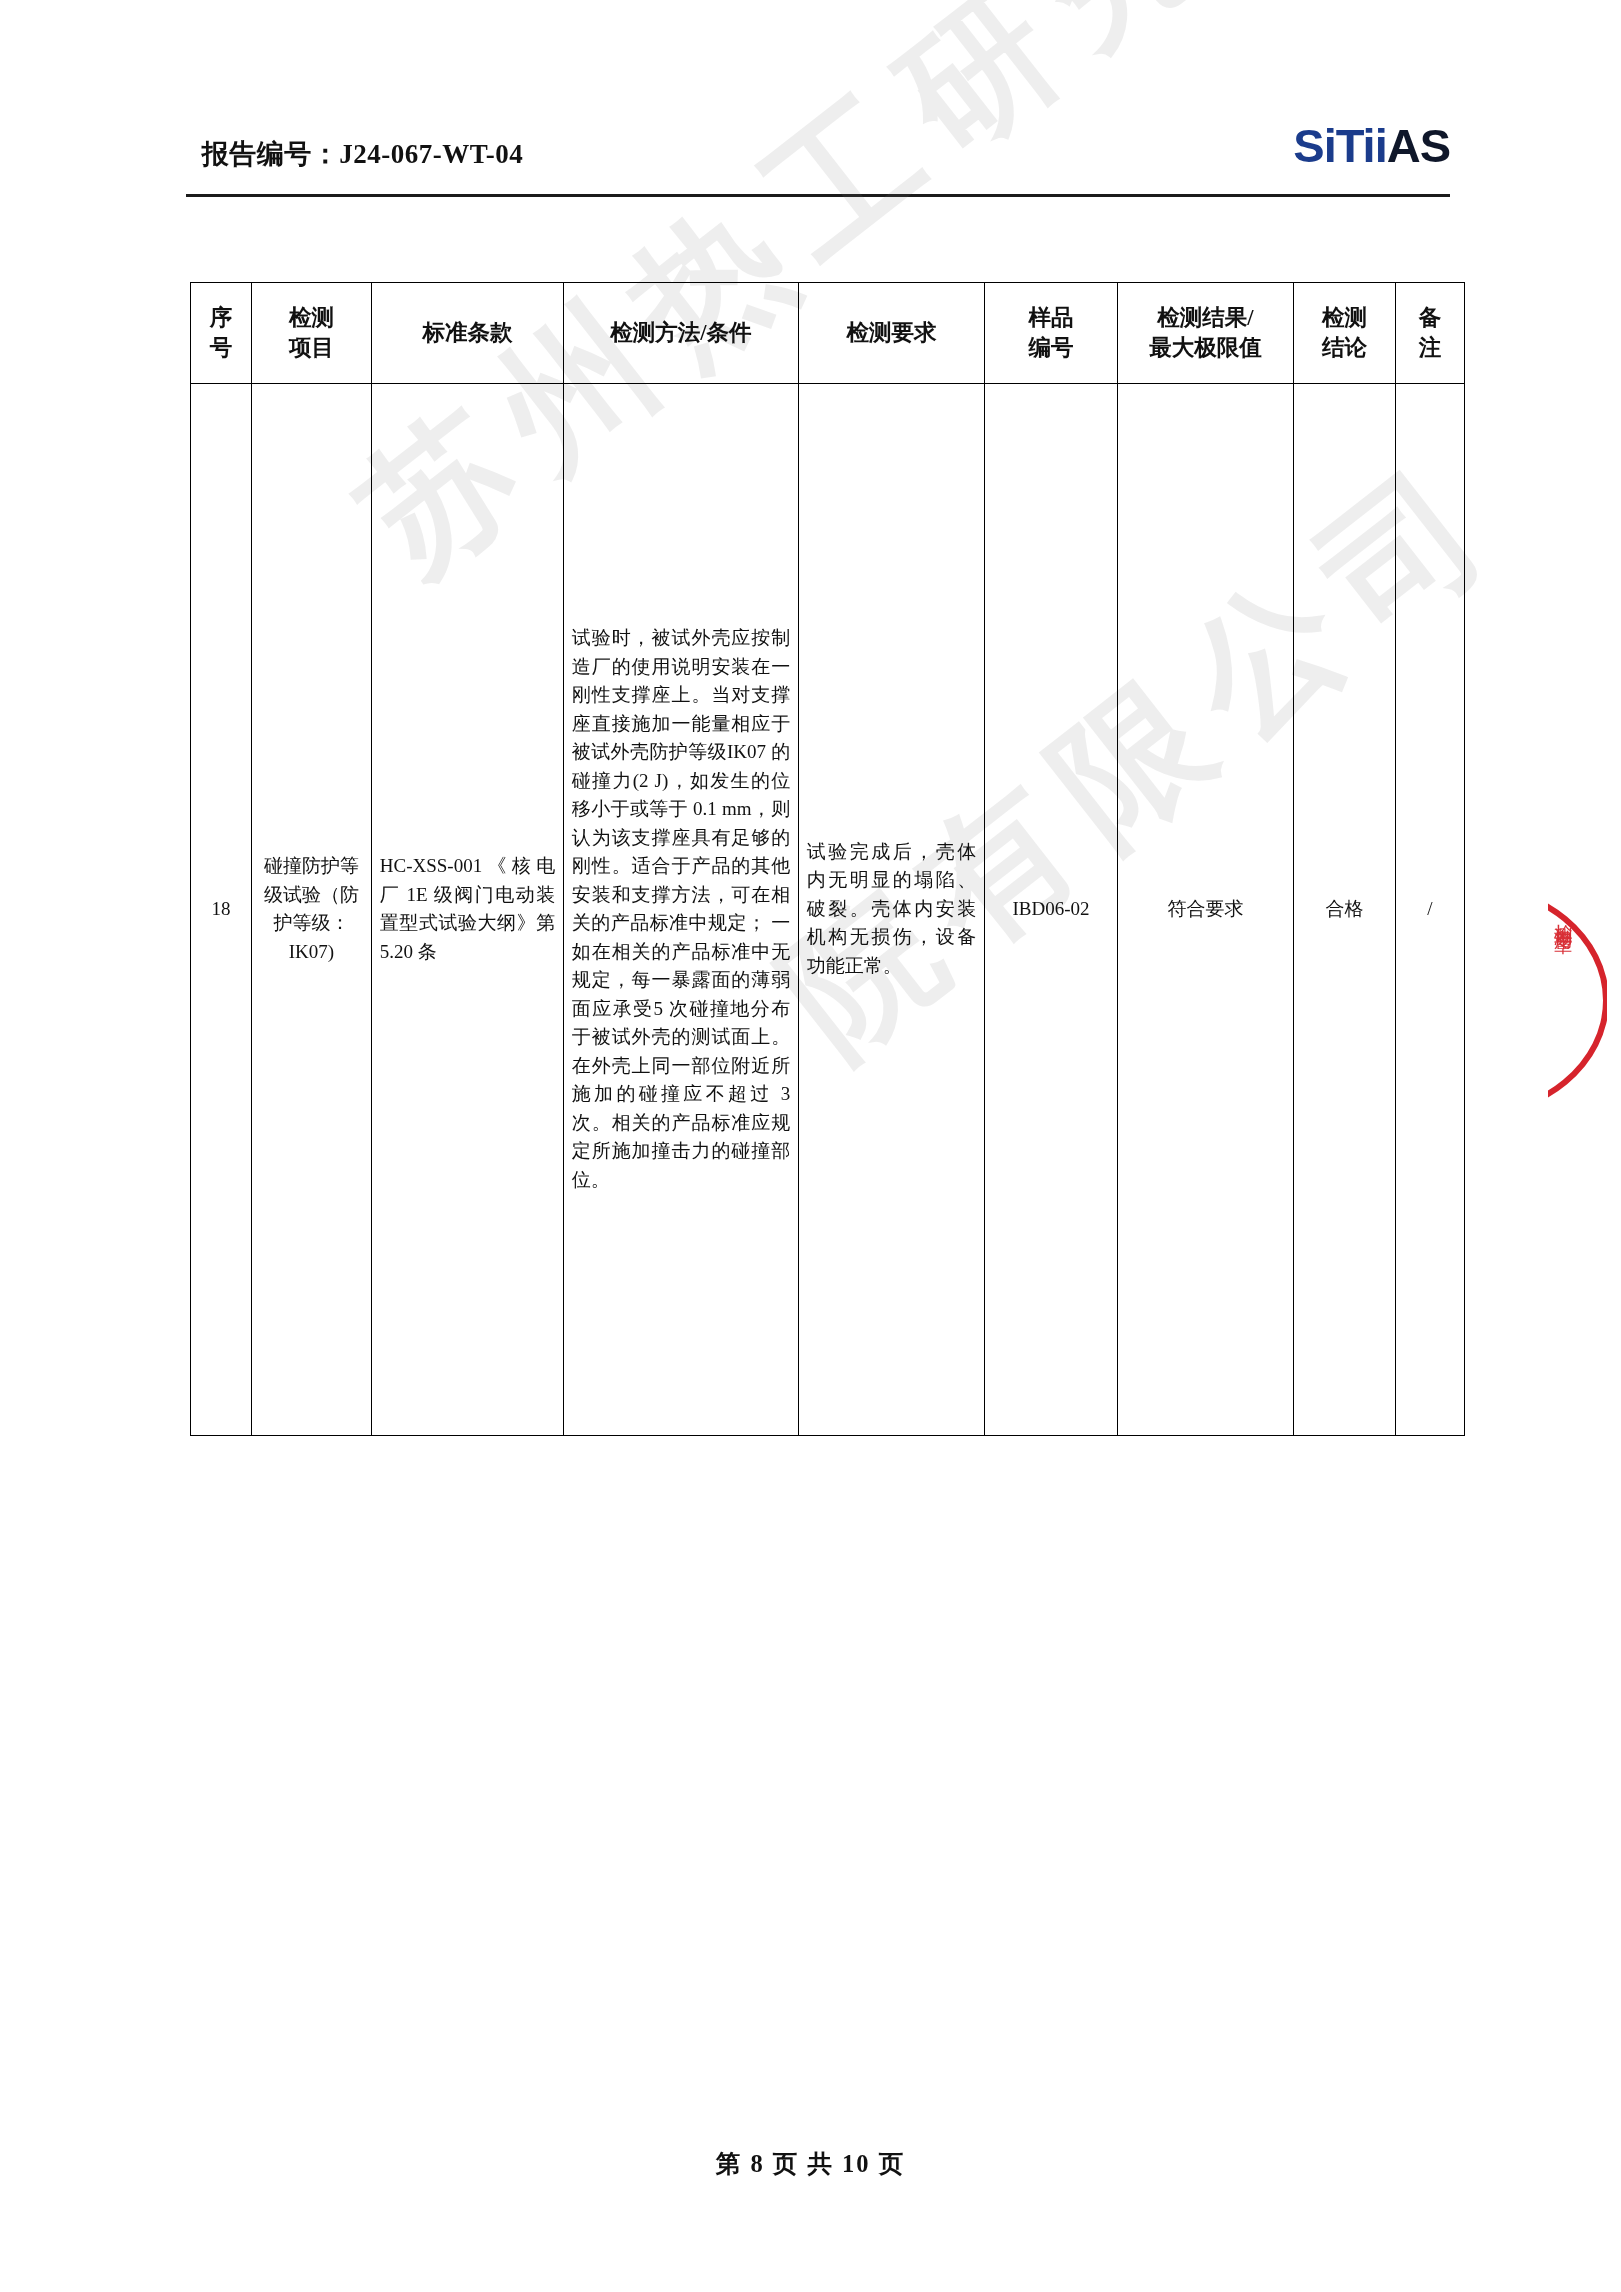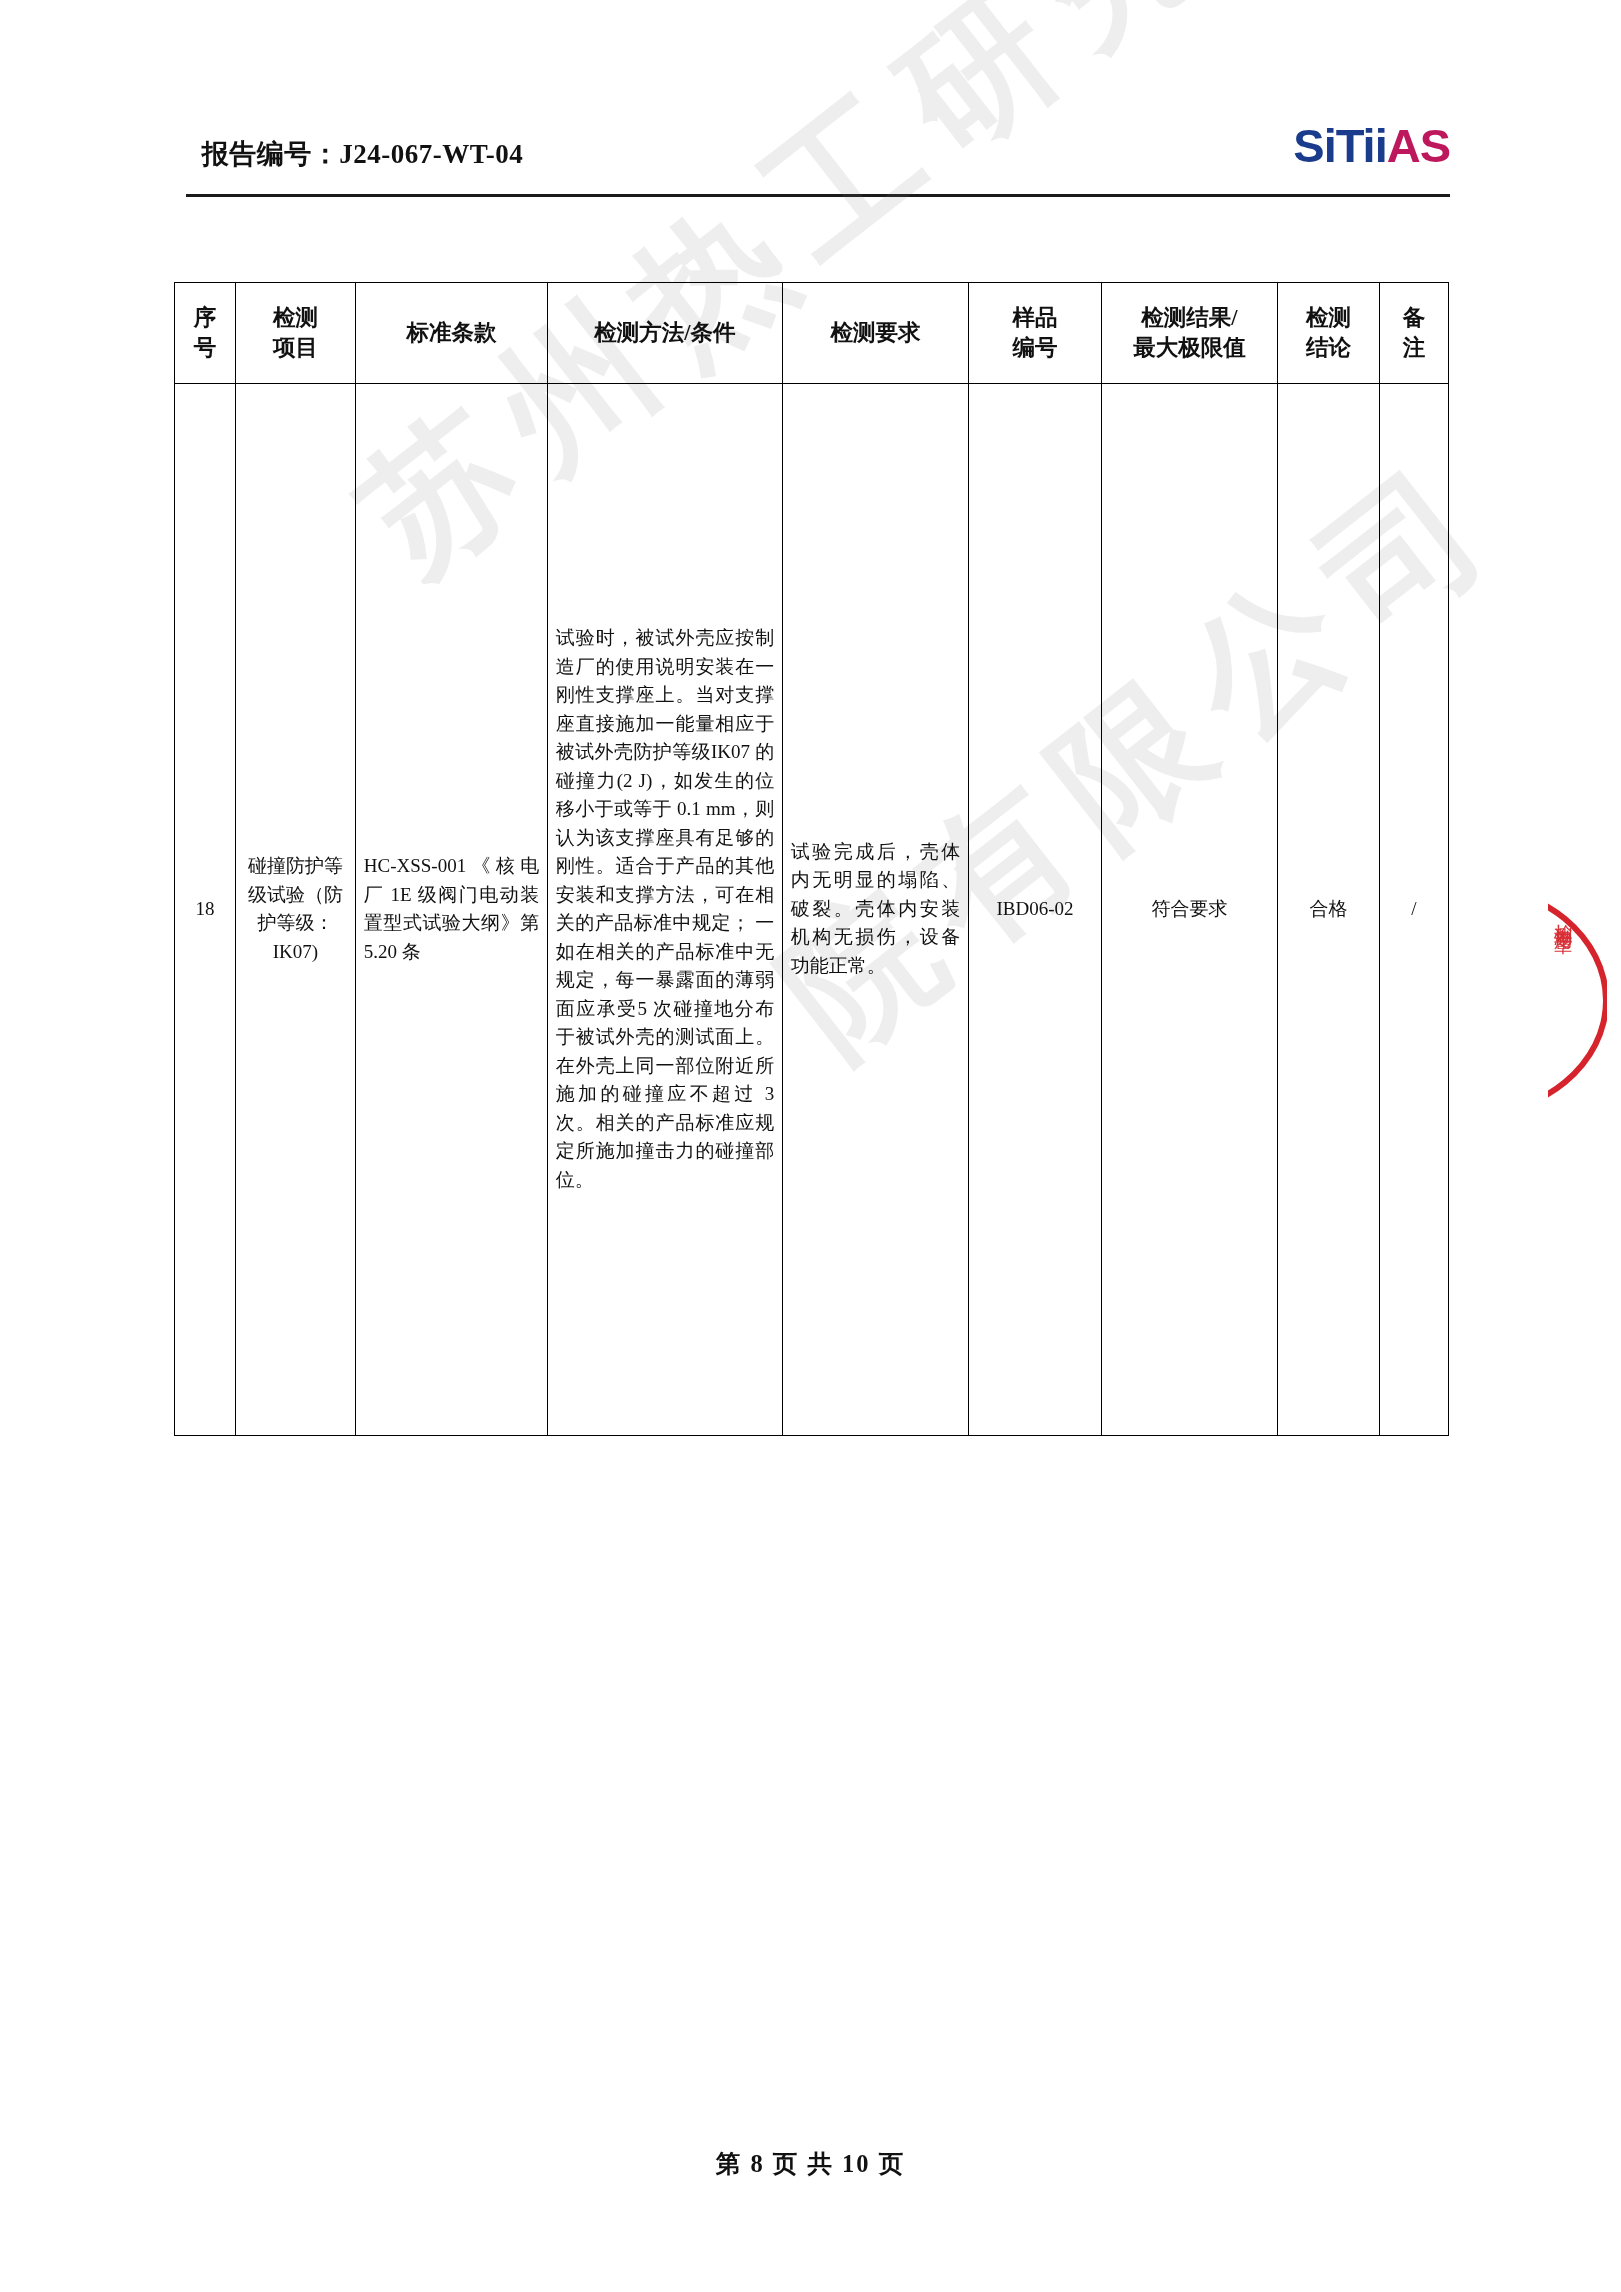--- a/index.html
+++ b/index.html
@@ -47,21 +47,21 @@
     position: absolute;
     right: 0px;
     top: 0px;
     font-size: 47px;
     font-weight: bold;
     font-family: "Liberation Sans", sans-serif;
     letter-spacing: -1px;
     color: #1b3c8c;
     white-space: nowrap;
   }
-  .logo .accent { color: #be185d; }
+  .logo .accent { color: #0f172a; }
   .header-rule {
     position: absolute;
     left: 0px;
     top: 76px;
     width: 1264px;
     height: 2.9px;
     background: #1b1b1b;
   }
 
   
@@ -73,21 +73,21 @@
     text-align: center;
     font-size: 37px;
     font-weight: bold;
     letter-spacing: 9.8px;
     font-family: "Liberation Serif", serif;
   }
 
   
   .table-wrap {
     position: absolute;
-    left: 174px;
+    left: 190px;
     top: 282px;
     width: 1274px;
   }
   table.results {
     border-collapse: collapse;
     width: 1274px;
     table-layout: fixed;
   }
   table.results th,
   table.results td {

